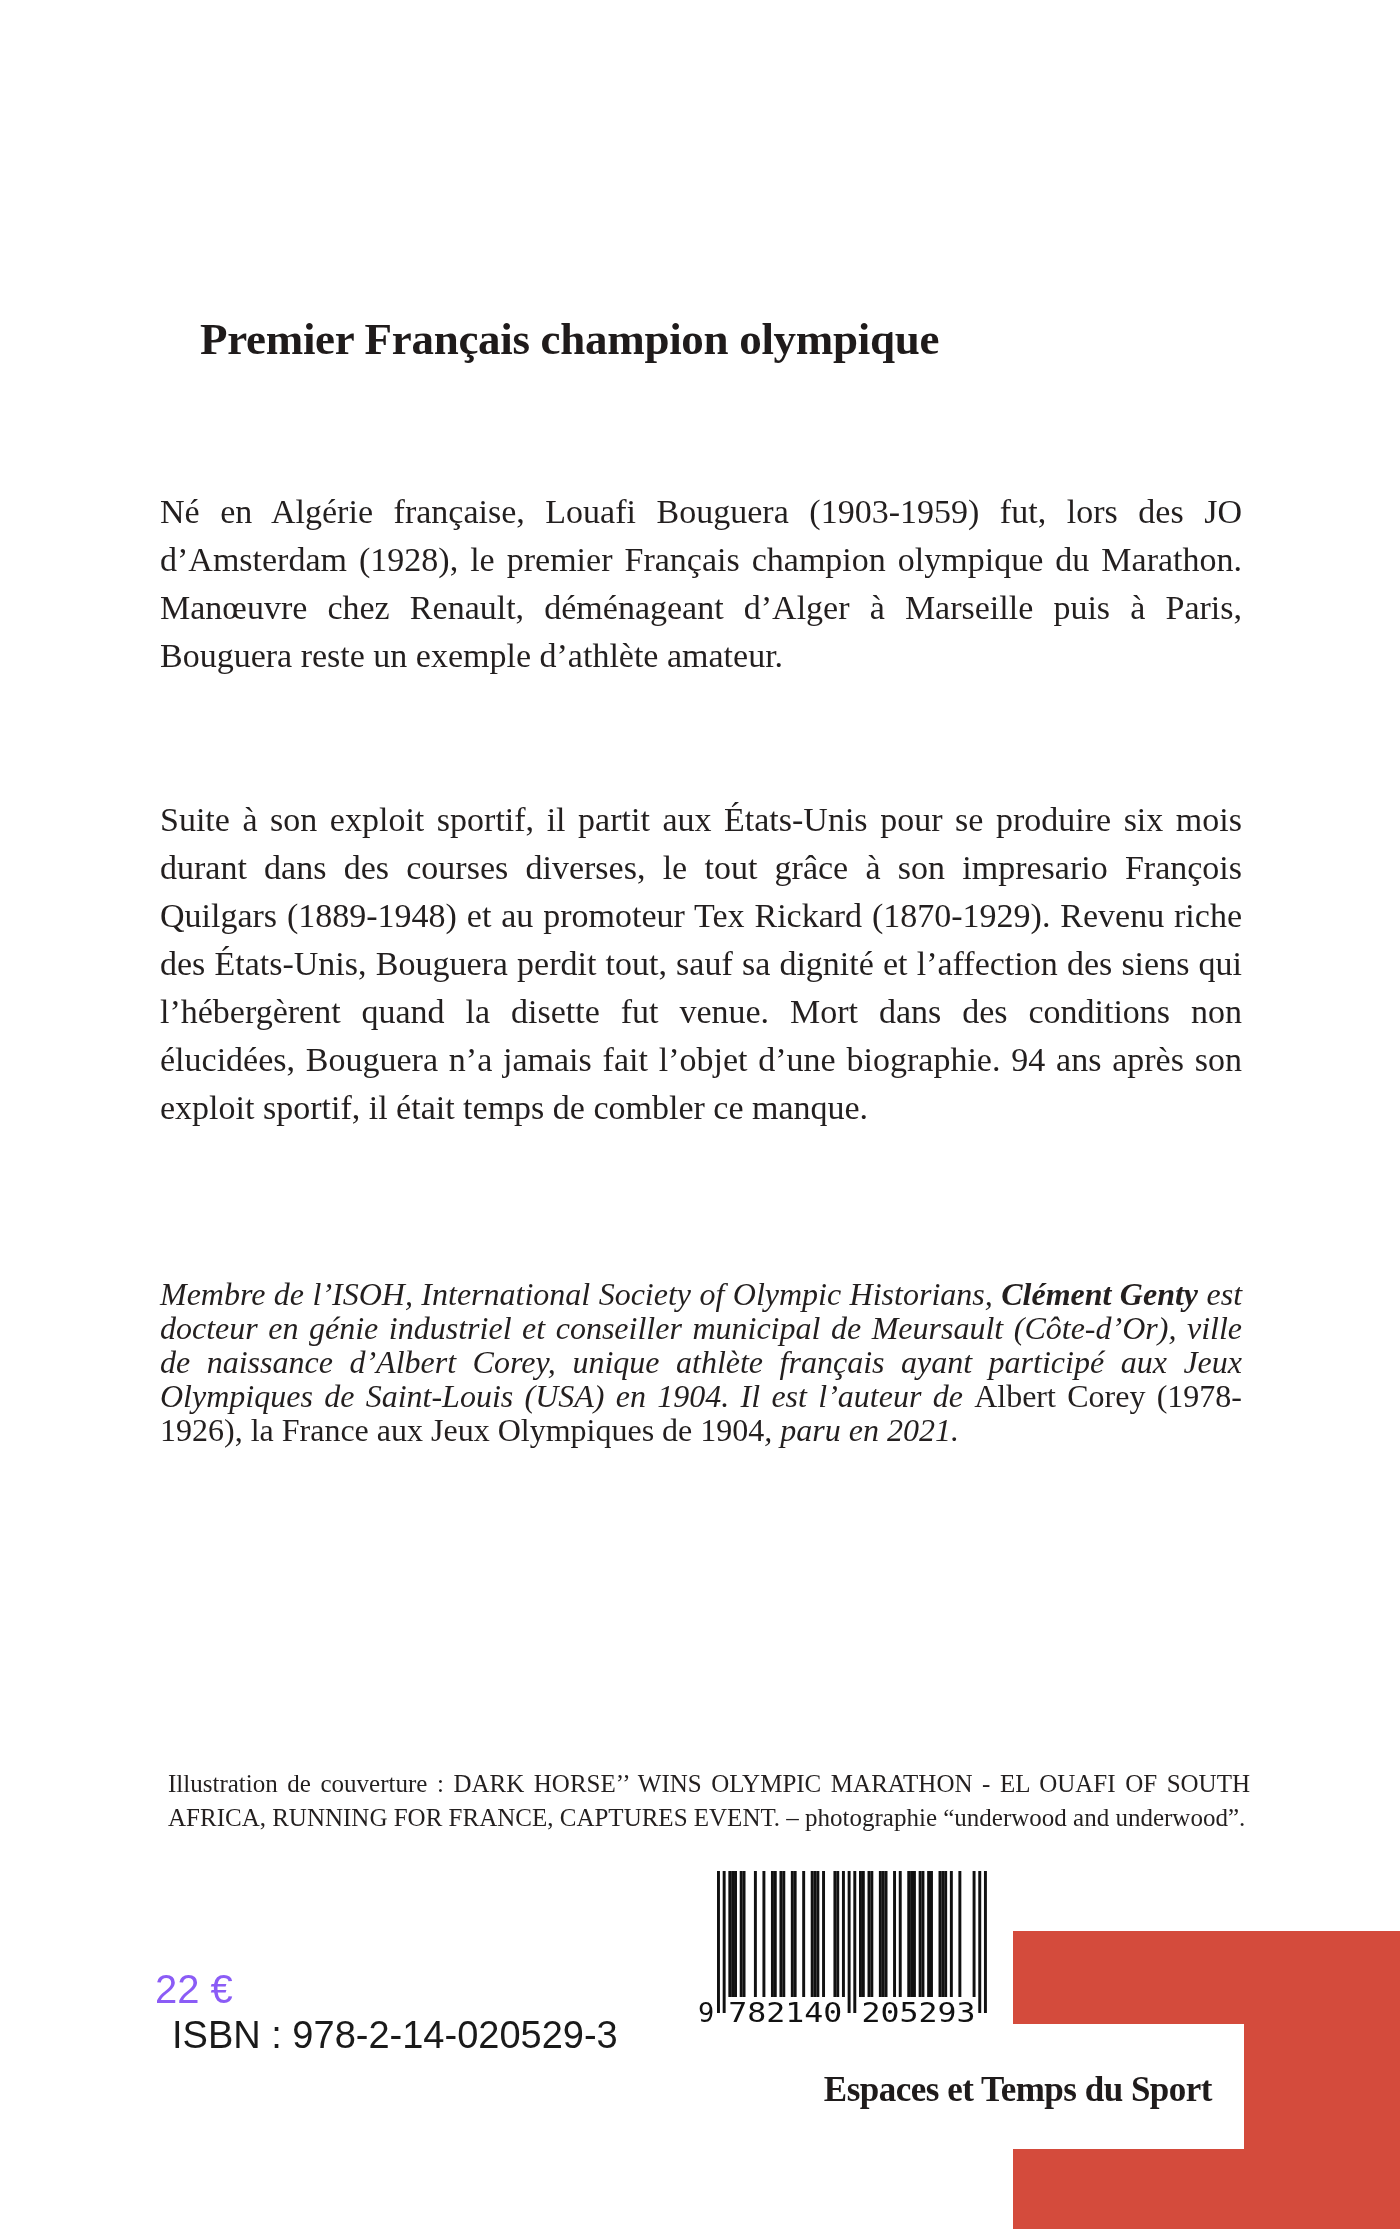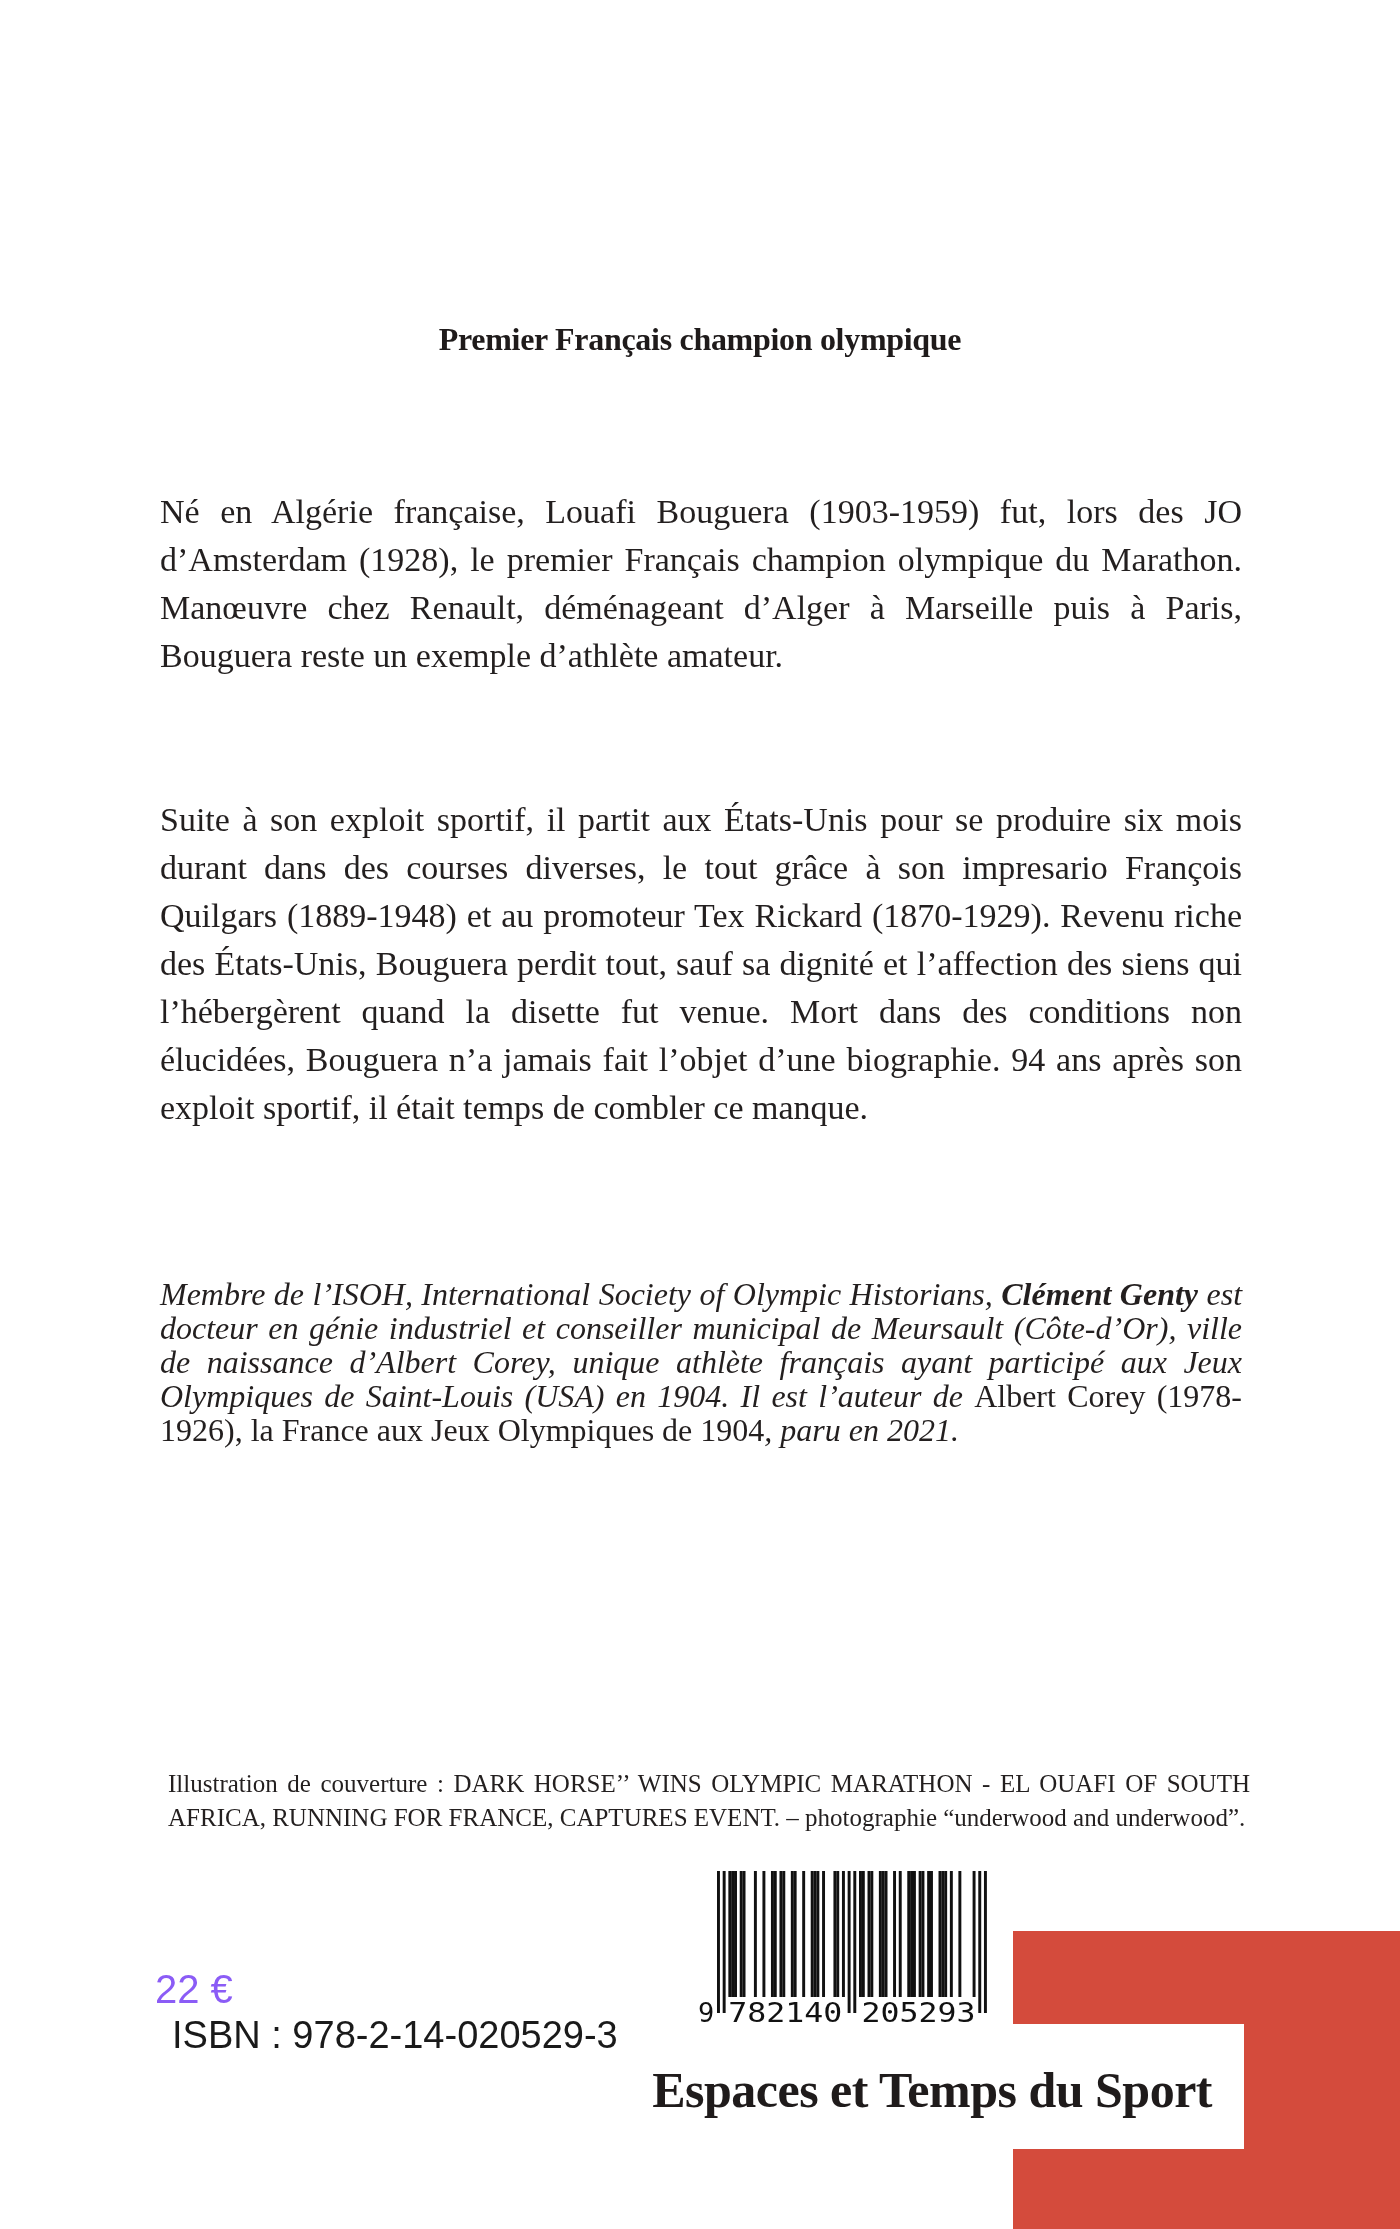--- a/index.html
+++ b/index.html
@@ -2,41 +2,41 @@
 <html><head>
 <meta charset="utf-8">
 <style>
   html, body { margin: 0; padding: 0; }
   body { width: 1400px; height: 2229px; position: relative; background: #ffffff; overflow: hidden; color: #1e1a1a; }
   .abs { position: absolute; }
   .serif { font-family: "Liberation Serif", "DejaVu Serif", serif; }
   .sans { font-family: "Liberation Sans", "DejaVu Sans", sans-serif; }
 
   #title-block { left: 200px; width: 1000px; top: 144px; text-align: center; font-weight: bold; font-size: 58px; line-height: 76px; color: #d44b3c; letter-spacing: -0.5px; }
-  #subtitle-block { left: 200px; width: 1000px; top: 312px; text-align: center; font-weight: bold; font-size: 32px; line-height: 54px; color: #1f1b1b; letter-spacing: -0.3px; }
+  #subtitle-block { left: 200px; width: 1000px; top: 312px; font-weight: bold; font-size: 45px; line-height: 54px; color: #1f1b1b; letter-spacing: -0.3px; }
   #subtitle-block span, #title-block span { display: block; }
 
   .para { left: 160px; width: 1082px; text-align: justify; color: #231f1f; }
   #para-1 { top: 488px; font-size: 34px; line-height: 48px; }
   #para-2 { top: 796px; font-size: 34px; line-height: 48px; }
   #para-3 { top: 1277px; font-size: 32px; line-height: 34px; font-style: italic; }
   #para-3 .upright { font-style: normal; }
   #credit { top: 1759px; font-size: 25px; line-height: 34px; }
 
   #price { left: 155px; top: 1966px; font-size: 40px; line-height: 46px; color: #8b5cf6; }
   #isbn { left: 172px; top: 2017px; font-size: 38px; line-height: 36px; color: #1a1a1a; }
 
   #barcode { left: 690px; top: 1871px; width: 305px; height: 160px; }
   #barcode svg { display: block; }
 
   #red-top { left: 1013px; top: 1931px; width: 387px; height: 93px; background: #d44b3c; }
   #red-right { left: 1244px; top: 2024px; width: 156px; height: 125px; background: #d44b3c; }
   #red-bottom { left: 1013px; top: 2149px; width: 387px; height: 80px; background: #d44b3c; }
 
-  #series-title { left: 500px; width: 712px; top: 2060px; text-align: right; font-weight: bold; font-size: 50px; line-height: 60px; color: #1f1b1b; letter-spacing: -0.5px; white-space: nowrap; }
+  #series-title { left: 500px; width: 712px; top: 2060px; text-align: right; font-weight: bold; font-size: 35px; line-height: 60px; color: #1f1b1b; letter-spacing: -0.5px; white-space: nowrap; }
 </style>
 </head>
 <body>
 
 <div id="title-block" class="abs serif">
 </div>
 
 <div id="subtitle-block" class="abs serif">
   <span>Premier Français champion olympique</span>
 </div>

